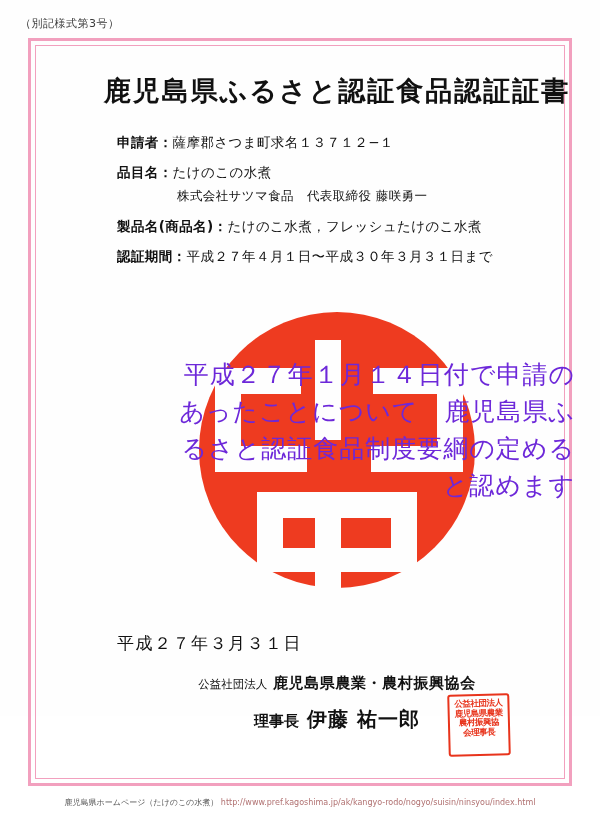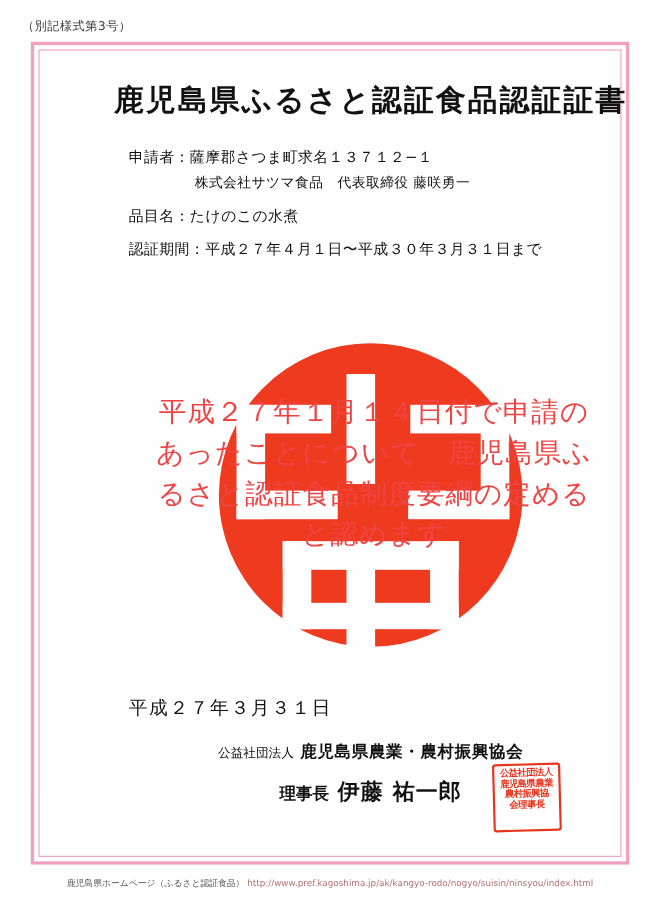--- a/index.html
+++ b/index.html
@@ -92,21 +92,21 @@
     white-space: nowrap;
     color: #111;
   }
   .field-row.sub {
     padding-left: 60px;
     font-size: 12.5px;
     margin-top: -6px;
     margin-bottom: 13px;
   }
   .field-label {
-    font-weight: normal;
+    font-weight: bold;
   }
 
   
   .seal {
     position: absolute;
     left: 50%;
     top: 272px;
     transform: translateX(-50%);
     width: 280px;
     height: 280px;
@@ -115,22 +115,22 @@
 
   
   .body-text {
     position: absolute;
     left: 40px;
     top: 318px;
     width: 470px;
     font-size: 25px;
     line-height: 1.48;
     letter-spacing: 1px;
-    color: #ef4444;
-    text-align: center;
+    color: #6d28d9;
+    text-align: right;
   }
   .body-text div {
     white-space: nowrap;
   }
 
   .date-line {
     position: absolute;
     left: 52px;
     top: 594px;
     font-size: 17px;
@@ -218,25 +218,28 @@
   </div>
 
   <div class="content">
 
     <div class="doc-title">鹿児島県ふるさと認証食品認証証書</div>
 
     <div class="fields">
       <div class="field-row">
         <span class="field-label">申請者：</span><span>薩摩郡さつま町求名１３７１２−１</span>
       </div>
+      <div class="field-row">
+        <span class="field-label">品目名：</span><span>たけのこの水煮</span>
+      </div>
       <div class="field-row sub">
         <span>株式会社サツマ食品　代表取締役 藤咲勇一</span>
       </div>
       <div class="field-row">
-        <span class="field-label">品目名：</span><span>たけのこの水煮</span>
+        <span class="field-label">製品名(商品名)：</span><span>たけのこ水煮，フレッシュたけのこ水煮</span>
       </div>
       <div class="field-row">
         <span class="field-label">認証期間：</span><span>平成２７年４月１日〜平成３０年３月３１日まで</span>
       </div>
     </div>
 
     <svg class="seal" viewBox="0 0 280 280" aria-hidden="true">
       <g fill="#ee3b20">
 
         <circle cx="140" cy="140" r="138"></circle>
@@ -283,17 +286,17 @@
     <div class="name-seal">
       <div>公益社団法人</div>
       <div>鹿児島県農業</div>
       <div>農村振興協</div>
       <div>会理事長</div>
     </div>
 
   </div>
 
   <div class="footer">
-    <span>鹿児島県ホームページ（ふるさと認証食品）</span>
+    <span>鹿児島県ホームページ（たけのこの水煮）</span>
     <span class="url">http://www.pref.kagoshima.jp/ak/kangyo-rodo/nogyo/suisin/ninsyou/index.html</span>
   </div>
 
 </div>
 
 </body></html>

